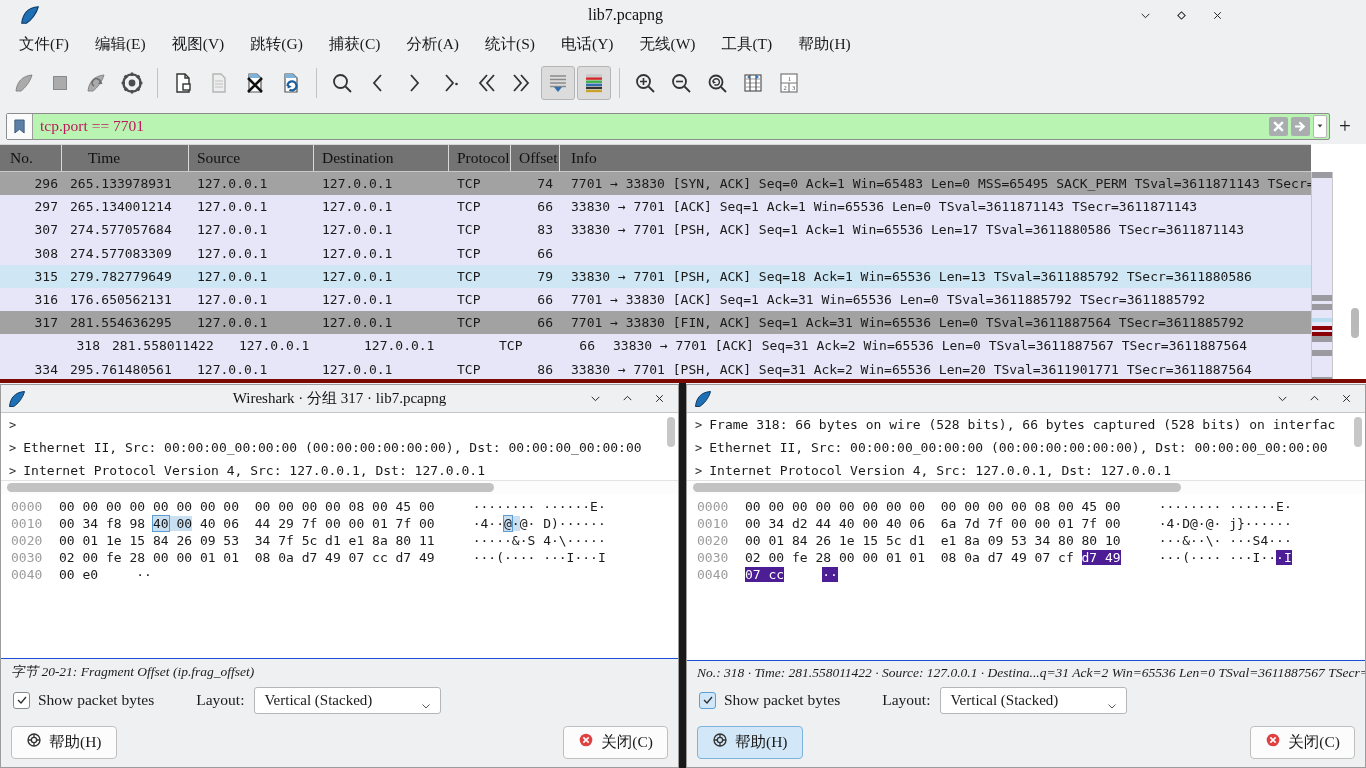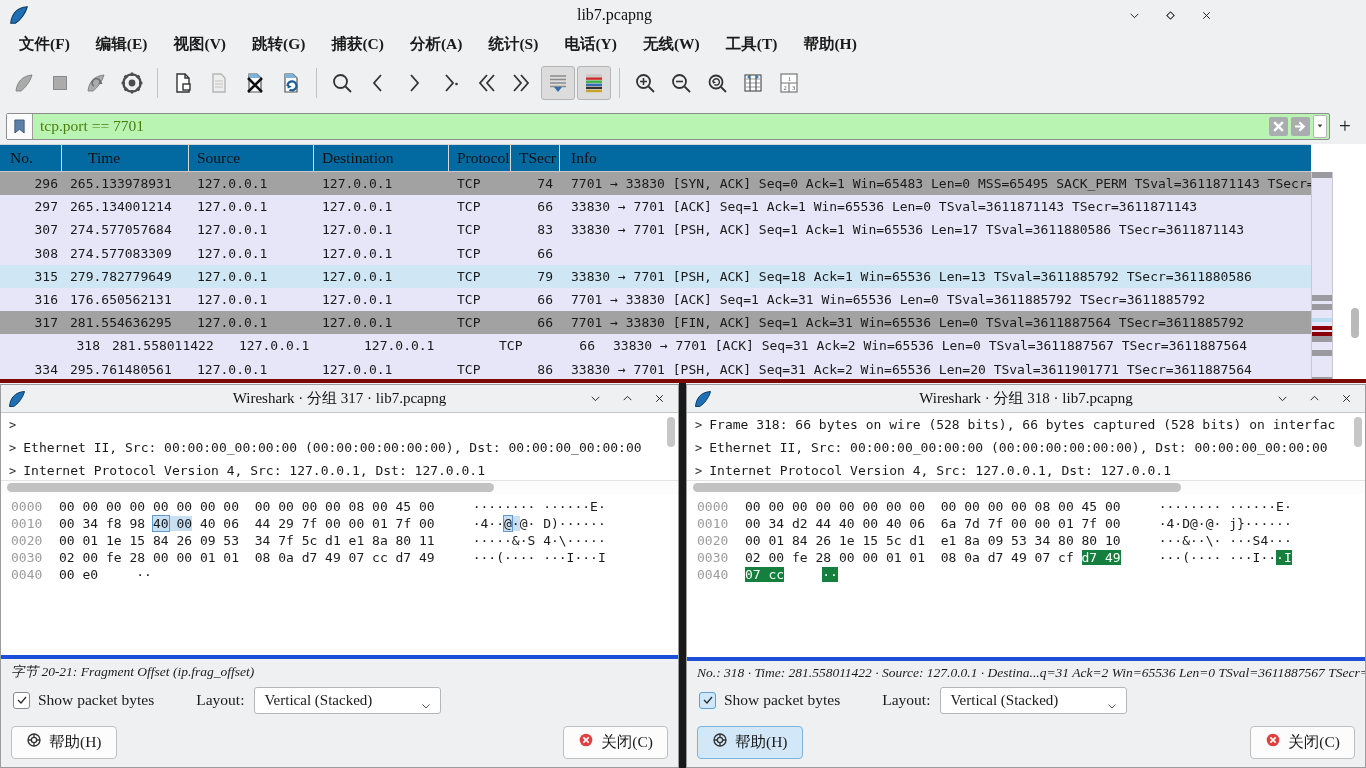--- a/index.html
+++ b/index.html
@@ -1,53 +1,53 @@
 <!DOCTYPE html>
 <html><head>
 <meta charset="utf-8">
 <style>
   * { box-sizing: border-box; margin: 0; padding: 0; }
   html,body { width:1366px; height:768px; overflow:hidden; }
   body { position:relative; background:#eff0f1; font-family:"Liberation Serif","DejaVu Serif",serif; color:#1a1a1a; }
   .mono { font-family:"DejaVu Sans Mono","Liberation Mono",monospace; }
 
   
-  #titlebar { position:absolute; left:0; top:0; width:1229px; height:30px; display:flex; align-items:center; background:#eff0f1; }
+  #titlebar { position:absolute; left:11px; top:0; width:1229px; height:30px; display:flex; align-items:center; background:#eff0f1; }
   #titlebar .appicon { width:22px; height:22px; margin-left:8px; }
   #titlebar .title { position:absolute; left:0; right:0; text-align:center; font-size:16px; color:#111; }
   .winbtns { margin-left:auto; display:flex; gap:22px; padding-right:16px; z-index:2; }
   .winbtn { width:14px; height:14px; display:inline-flex; align-items:center; justify-content:center; }
   .winbtn svg { width:13px; height:13px; }
 
   
-  #menubar { position:absolute; left:0; top:30px; width:1316px; height:28px; display:flex; align-items:center; padding-left:6px; font-size:15.5px;font-weight:bold; }
+  #menubar { position:absolute; left:0; top:30px; width:1316px; height:28px; display:flex; align-items:center; padding-left:6px; font-size:15.5px; }
   #menubar .mitem { padding:3px 13px; cursor:default; }
 
   
   #toolbar { position:absolute; left:0; top:58px; width:1366px; height:50px; display:flex; align-items:center; padding-left:6px; }
   .tbtn { width:34px; height:34px; display:flex; align-items:center; justify-content:center; margin:0 1px; border-radius:3px; }
   .tbtn svg { width:24px; height:24px; }
   .tbtn.checked { background:#dcdcdc; border:1px solid #b5b5b5; }
   .tsep { width:1px; height:30px; background:#c3c3c3; margin:0 7px; }
 
   
   #filterbar { position:absolute; left:0; top:108px; width:1366px; height:36px; display:flex; align-items:center; padding:0 8px 0 6px; }
   #filterfield { flex:0 0 1324px; height:27px; border:1px solid #8d8d8d; border-radius:2px; background:#b9f4b2; display:flex; align-items:center; }
   #fbookmark { width:26px; height:25px; background:#fbfbfb; border-right:1px solid #9e9e9e; display:flex; align-items:center; justify-content:center; }
   #fbookmark svg { width:13px; height:15px; }
-  #ftext { flex:1; padding-left:7px; font-size:15.5px; color:#4d7c0f; }
+  #ftext { flex:1; padding-left:7px; font-size:15.5px; color:#be185d; }
   .fctl { width:19px; height:19px; border-radius:2px; display:flex; align-items:center; justify-content:center; margin-right:3px; }
   .fctl.gray { background:#a9adb0; }
   .fctl svg { width:13px; height:13px; }
   #fcaret { width:14px; height:23px; background:#fdfdfd; border:1px solid #b5b5b5; border-radius:2px; display:flex; align-items:center; justify-content:center; margin-right:2px; }
   #fplus { font-size:21px; margin-left:9px; color:#222; }
 
   
   .pgrid { display:grid; grid-template-columns:62px 127px 125px 135px 62px 49px 1fr; }
-  #pheader { position:absolute; left:0; top:144px; width:1311px; height:28px; background:#0369a1; border-top:1px solid #d6d6d6; border-bottom:1px solid #c9c9c9; font-size:15.5px; }
+  #pheader { position:absolute; left:0; top:144px; width:1311px; height:28px; background:#737373; border-top:1px solid #d6d6d6; border-bottom:1px solid #c9c9c9; font-size:15.5px; }
   #pheader .hcell { display:flex; align-items:center; padding-left:8px; border-right:1px solid #d9d9d9; height:100%; color:#111; }
   #plist { position:absolute; left:0; top:172px; width:1311px; height:209px; overflow:hidden; background:#fca5a5; }
   .prow { height:23.2px; font-size:13px; white-space:nowrap; }
   .prow .cell { overflow:hidden; display:flex; align-items:center; padding-left:8px; }
   .prow .c-no { justify-content:flex-end; padding-right:4px; }
   .prow .c-len { justify-content:flex-end; padding-right:7px; }
   .prow .c-info { padding-left:11px; }
 
   
   #rightpane { position:absolute; left:1311px; top:144px; width:55px; height:239px; background:#fff; }
@@ -70,22 +70,22 @@
   .tree .vscroll { position:absolute; right:3px; top:4px; width:8px; height:30px; border-radius:4px; background:#c7c7c7; }
   .hscroll { height:13px; background:#fcfcfc; position:relative; flex:0 0 auto; }
   .hscroll .thumb { position:absolute; left:6px; top:2px; height:9px; width:72%; background:#c2c2c2; border-radius:5px; }
   .hexpane { flex:1; background:#fff; padding:5px 0 0 10px; overflow:hidden; }
   .hexrow { height:17px; font-size:13px; white-space:pre; }
   .hexrow .off { color:#9c9c9c; display:inline-block; width:42px; }
   .hexrow .hx { margin-left:6px; }
   .hexrow .as { margin-left:38px; }
   .seg.soft { background:#c9dff2; }
   .seg.softbox { background:#c9dff2; outline:1px solid #5e9bd0; }
-  .seg.sel { background:#15803d; color:#fff; }
-  .statusline { flex:0 0 auto; border-top:4px solid #1d4ed8; padding:4px 10px 2px 10px; font-size:13.5px; font-style:italic; color:#1c1c1c; white-space:nowrap; overflow:hidden; background:#eff0f1; }
+  .seg.sel { background:#4c1d95; color:#fff; }
+  .statusline { flex:0 0 auto; border-top:1px solid #1d4ed8; padding:4px 10px 2px 10px; font-size:13.5px; font-style:italic; color:#1c1c1c; white-space:nowrap; overflow:hidden; background:#eff0f1; }
   .ctrlrow { flex:0 0 auto; height:34px; display:flex; align-items:center; padding-left:12px; font-size:15.5px; background:#eff0f1; }
   .cb { width:17px; height:17px; border:1px solid #8a8a8a; border-radius:3px; background:#fff; display:flex; align-items:center; justify-content:center; margin-right:8px; }
   .cb svg { width:12px; height:12px; }
   .cb.focus { background:#cfe7f8; border-color:#5d9fd4; }
   .laylabel { margin-left:42px; margin-right:10px; }
   .layselect { width:187px; height:27px; background:#fff; border:1px solid #b6b6b6; border-radius:3px; display:flex; align-items:center; padding-left:9px; font-size:15px; position:relative; }
   .layselect svg { position:absolute; right:8px; width:12px; height:12px; }
   .btnrow { flex:0 0 auto; height:50px; display:flex; align-items:center; padding:0 10px; background:#eff0f1; }
   .pbtn { height:33px; display:inline-flex; align-items:center; gap:7px; padding:0 14px; background:#fcfcfc; border:1px solid #bfbfbf; border-radius:4px; font-size:15.5px; }
   .pbtn.focus { background:#d2e7f7; border-color:#7cb4dc; }
@@ -315,21 +315,21 @@
   </div>
   <span id="fplus">+</span>
 </div>
 
 <div id="pheader" class="pgrid">
     <div class="hcell" style="padding-left: 10px;">No.</div>
     <div class="hcell" style="padding-left: 26px;">Time</div>
     <div class="hcell">Source</div>
     <div class="hcell">Destination</div>
     <div class="hcell">Protocol</div>
-    <div class="hcell">TSecr</div>
+    <div class="hcell">Offset</div>
     <div class="hcell" style="padding-left: 11px; border-right: none;">Info</div>
   </div>
 <div id="plist">
     <div class="prow pgrid mono" style="background: rgb(162, 162, 162);">
       <div class="cell c-no">296</div>
       <div class="cell">265.133978931</div>
       <div class="cell">127.0.0.1</div>
       <div class="cell">127.0.0.1</div>
       <div class="cell">TCP</div>
       <div class="cell c-len">74</div>
@@ -517,21 +517,20 @@
           </svg></span>
         <span>关闭(C)</span>
       </div>
     </div>
   </div>
 <div class="popup" id="popup-1" style="left:686px; width:680px">
     <div class="ptitle">
       <span class="ic appicon"><svg viewBox="0 0 24 24">
           <path d="M3 21 C4 11 9 4 21 3 C19 11 13 18 8 21 Z" fill="#1f6fb5" stroke="#0c3a66" stroke-width="1.2"></path>
         </svg></span>
-      <span class="ttext">Wireshark · 分组 318 · lib7.pcapng</span>
       <span class="winbtns">
         <span class="winbtn">
           <svg viewBox="0 0 24 24">
             <path d="M5 9 L12 16 L19 9" fill="none" stroke="#222" stroke-width="1.8"></path>
           </svg>
         </span>
         <span class="winbtn">
           <svg viewBox="0 0 24 24">
             <path d="M5 15 L12 8 L19 15" fill="none" stroke="#222" stroke-width="1.8"></path>
           </svg>

